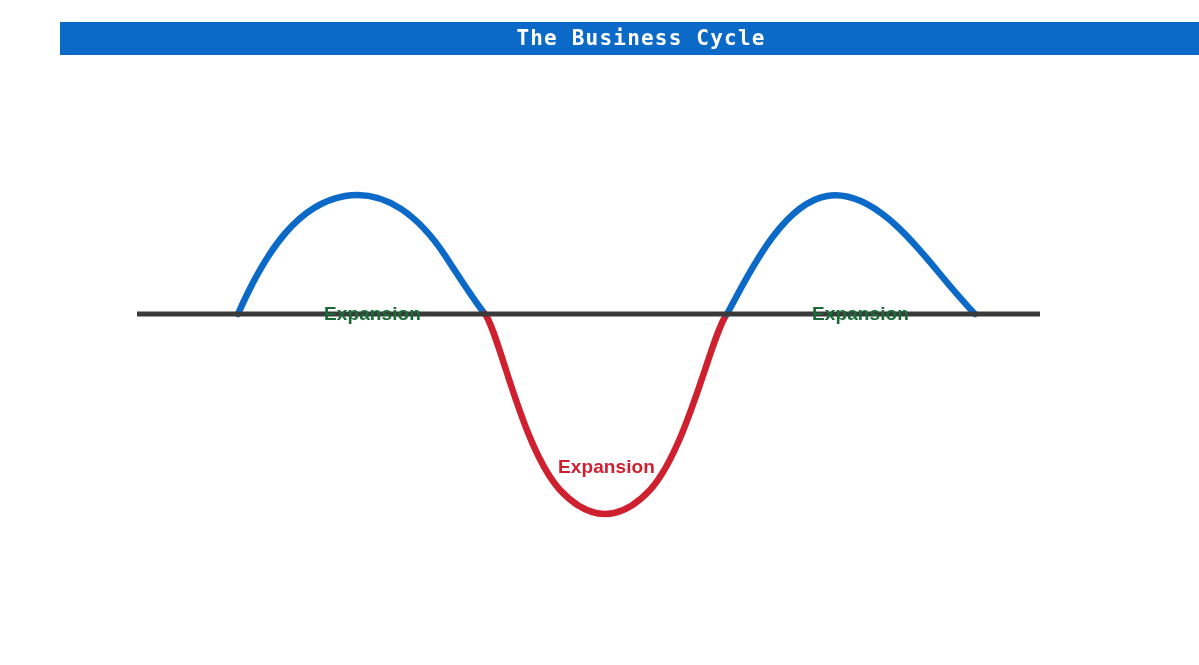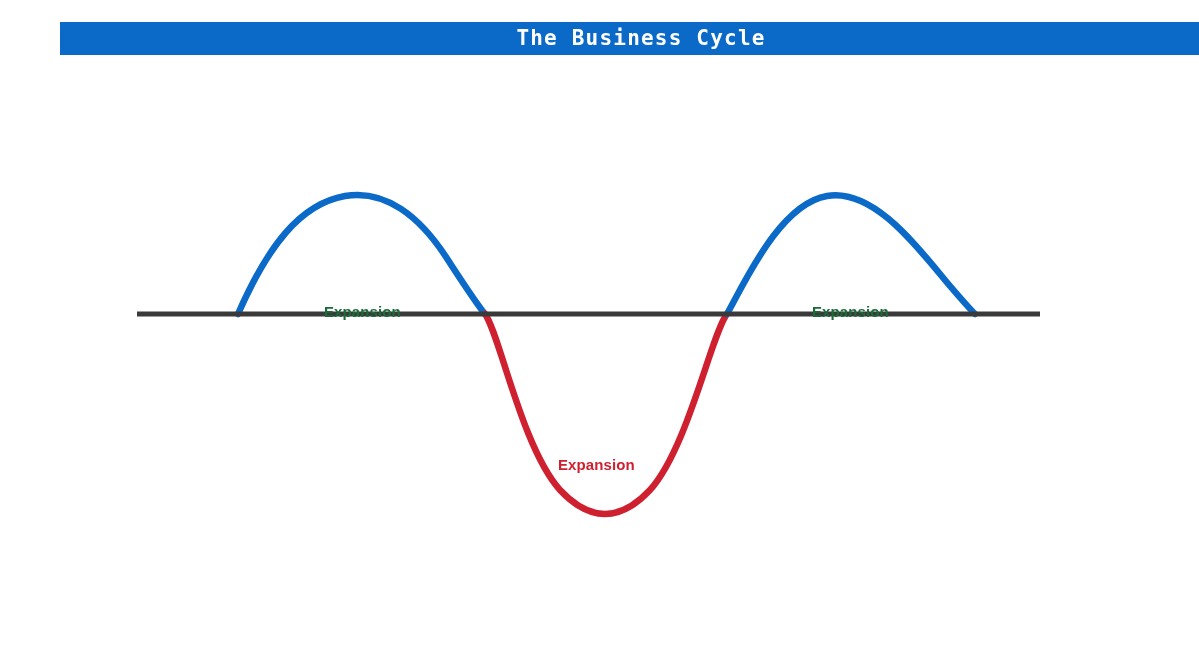--- a/index.html
+++ b/index.html
@@ -48,21 +48,21 @@
   }
   #chart-svg {
     display: block;
   }
 
   
   .phase-label {
     position: absolute;
     font-family: "Liberation Sans", sans-serif;
     font-weight: bold;
-    font-size: 15px;
+    font-size: 19px;
     white-space: nowrap;
     letter-spacing: 0.1px;
   }
   #label-expansion-1 {
     left: 324px;
     top: 243px;
     color: #1a6b38;
   }
   #label-expansion-2 {
     left: 812px;

